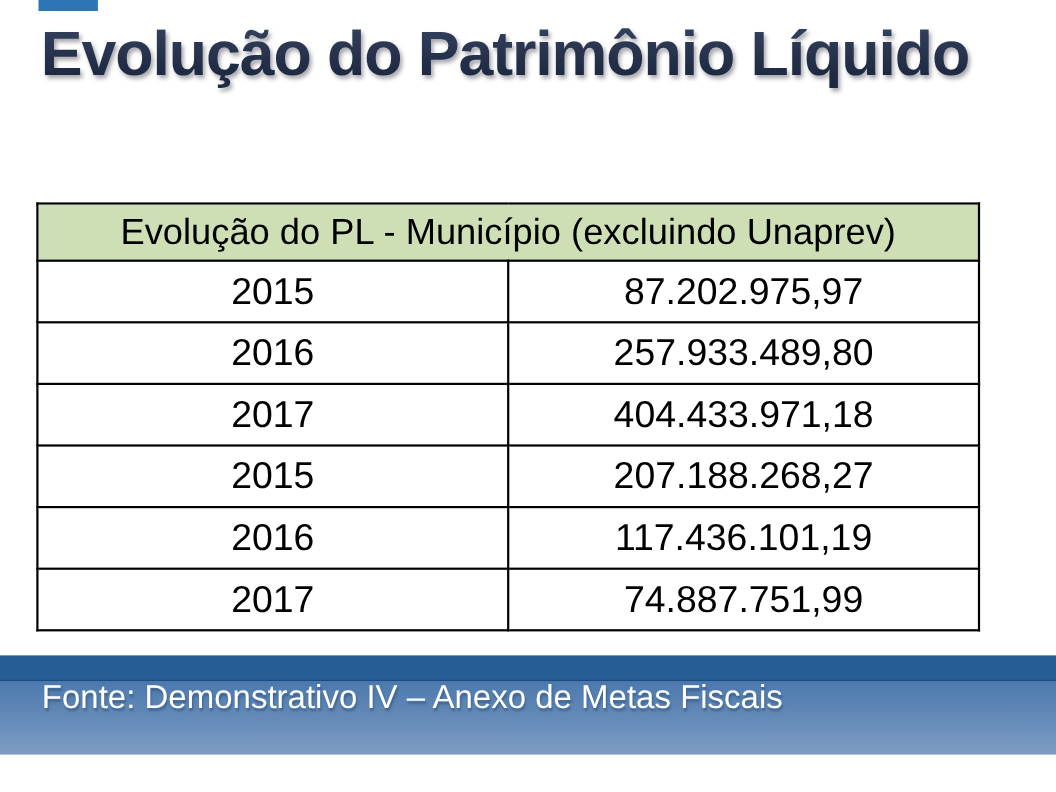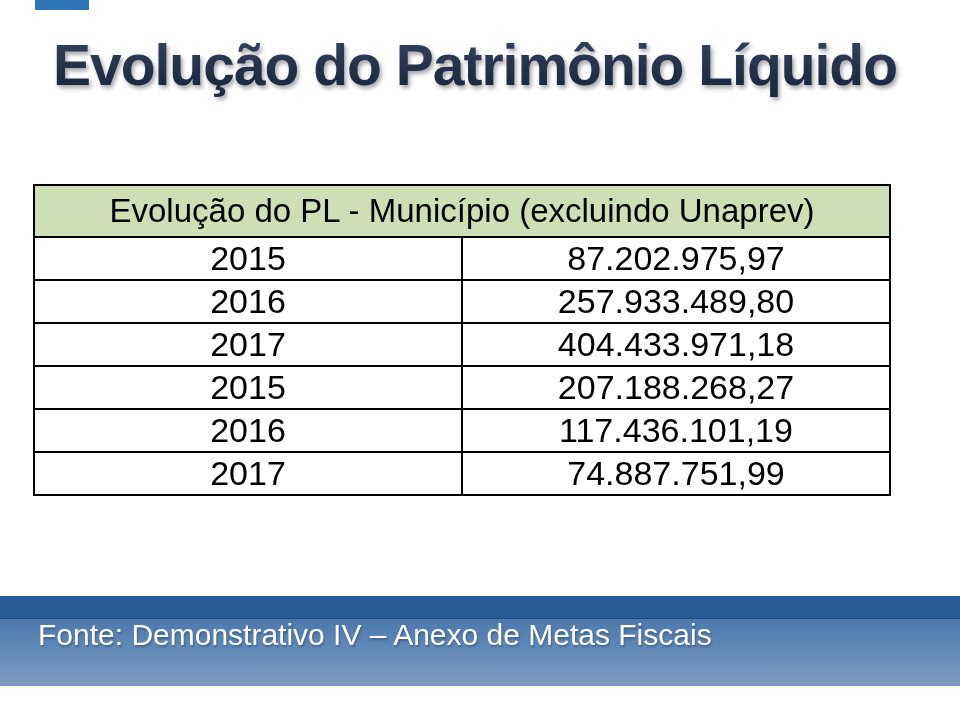--- a/index.html
+++ b/index.html
@@ -5,21 +5,21 @@
   html,body{margin:0;padding:0;background:#ffffff;}
   .slide{
     position:relative;width:960px;height:720px;background:#ffffff;overflow:hidden;
     font-family:"Liberation Sans", sans-serif;
   }
   .accent-bar{
     position:absolute;left:35px;top:0;width:54px;height:10px;
     background:var(--accent-bar,#2e75b6);
   }
   .title{
-    position:absolute;left:37px;top:14px;margin:16px;
+    position:absolute;left:37px;top:14px;margin:0;
     font-size:57px;font-weight:600;letter-spacing:-1px;line-height:1.25;
     background:linear-gradient(180deg,#394763 0%, var(--title-text,#1e2942) 75%);
     -webkit-background-clip:text;background-clip:text;color:transparent;
     filter:drop-shadow(2px 3px 2px rgba(90,90,100,0.55));
     white-space:nowrap;
   }
   table.pl-table{
     position:absolute;left:33px;top:184px;width:858px;
     border-collapse:collapse;table-layout:fixed;
     font-family:Liberation Sans, sans-serif;color:#000;
@@ -27,21 +27,21 @@
   table.pl-table td{
     border:2px solid var(--table-border,#000000);
     padding:0 10px;overflow:hidden;white-space:nowrap;
   }
   tr.sec-header td{
     background:var(--table-header-bg,#cedfb6);
     text-align:center;font-size:33px;padding:0 6px;
   }
   tr.sec-header.first{height:52px;}
   tr.sec-header.second{height:46px;font-size:32px;}
-  tr.data-row{height:43px;font-size:34px;}
+  tr.data-row{height:56px;font-size:34px;}
   td.year{width:48.3%;text-align:center;}
   td.val{text-align:center;padding-right:12px;}
   .footer{
     position:absolute;left:0;top:596px;width:960px;height:90px;
     background:linear-gradient(180deg,var(--footer-gradient-top,#3a6da6) 0%, var(--footer-gradient-bottom,#7e9cc2) 100%);
   }
   .footer-strip{
     position:absolute;left:0;top:0;width:100%;height:22px;
     background:var(--footer-strip,#275d95);
     border-bottom:1px solid rgba(20,60,110,0.6);

